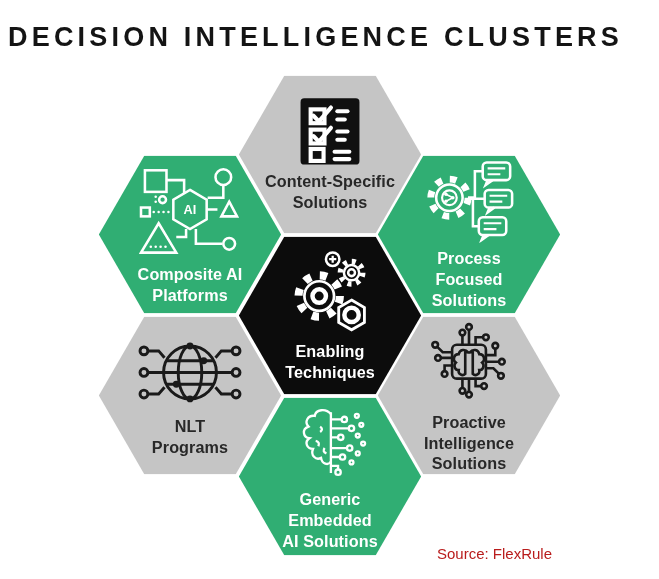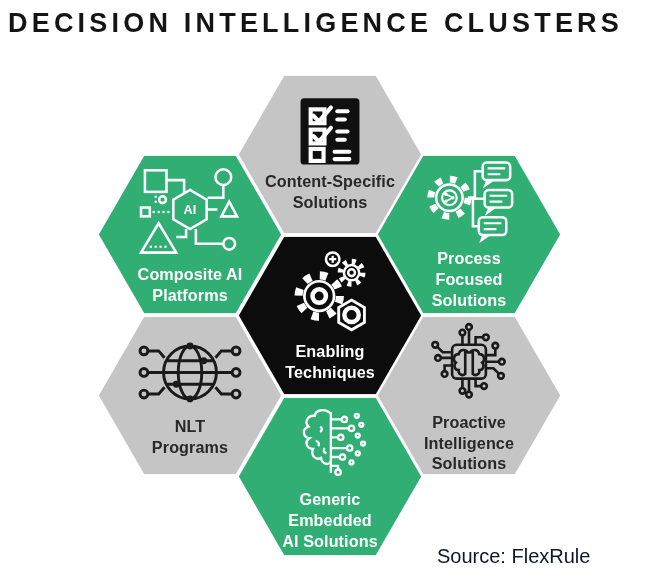--- a/index.html
+++ b/index.html
@@ -1,41 +1,41 @@
 <!DOCTYPE html>
 <html><head>
 <meta charset="utf-8">
 <style>
   html,body{margin:0;padding:0;background:#fff;}
   .stage{
     position:relative;width:659px;height:579px;background:#ffffff;overflow:hidden;
     font-family:"Liberation Sans",sans-serif;
   }
   .title{
-    position:absolute;left:8px;top:8px;margin:0;width:648px;
+    position:absolute;left:8px;top:22px;margin:0;width:648px;
     font-size:27px;font-weight:bold;letter-spacing:4.2px;color:#141414;
     white-space:nowrap;
   }
   .hex{
     position:absolute;width:186px;height:161px;
     clip-path:polygon(25% 0,75% 0,100% 50%,75% 100%,25% 100%,0 50%);
     transform:scale(0.98);
     display:flex;flex-direction:column;align-items:center;justify-content:center;
   }
   .hex.green{background:#30ae73;}
   .hex.gray{background:#c5c5c5;}
   .hex.black{background:#0c0c0c;}
   .hex-label{
     white-space:pre-line;text-align:center;font-weight:bold;
     font-size:16.5px;line-height:21px;letter-spacing:.1px;margin-top:6px;
   }
   .hex.green .hex-label,.hex.black .hex-label{color:#ffffff;}
   .hex.gray .hex-label{color:#282828;}
   .source{
-    position:absolute;left:437px;top:545px;font-size:20px;color:#0f172a;
+    position:absolute;left:437px;top:545px;font-size:15px;color:#b91c1c;
   }
   svg{display:block;}
 </style>
 </head>
 <body>
 
 <div class="stage">
 
   <h1 class="title">DECISION INTELLIGENCE CLUSTERS</h1>
 

